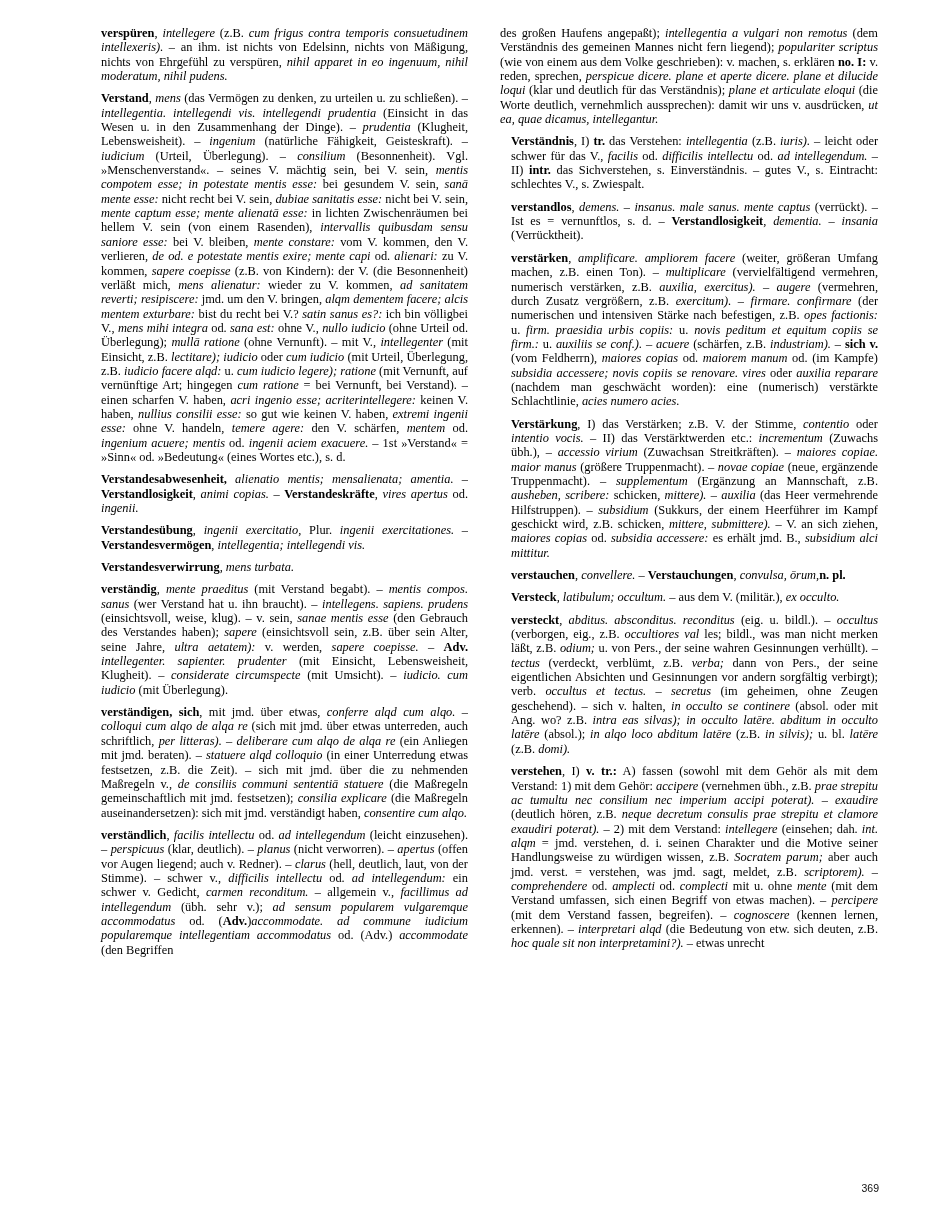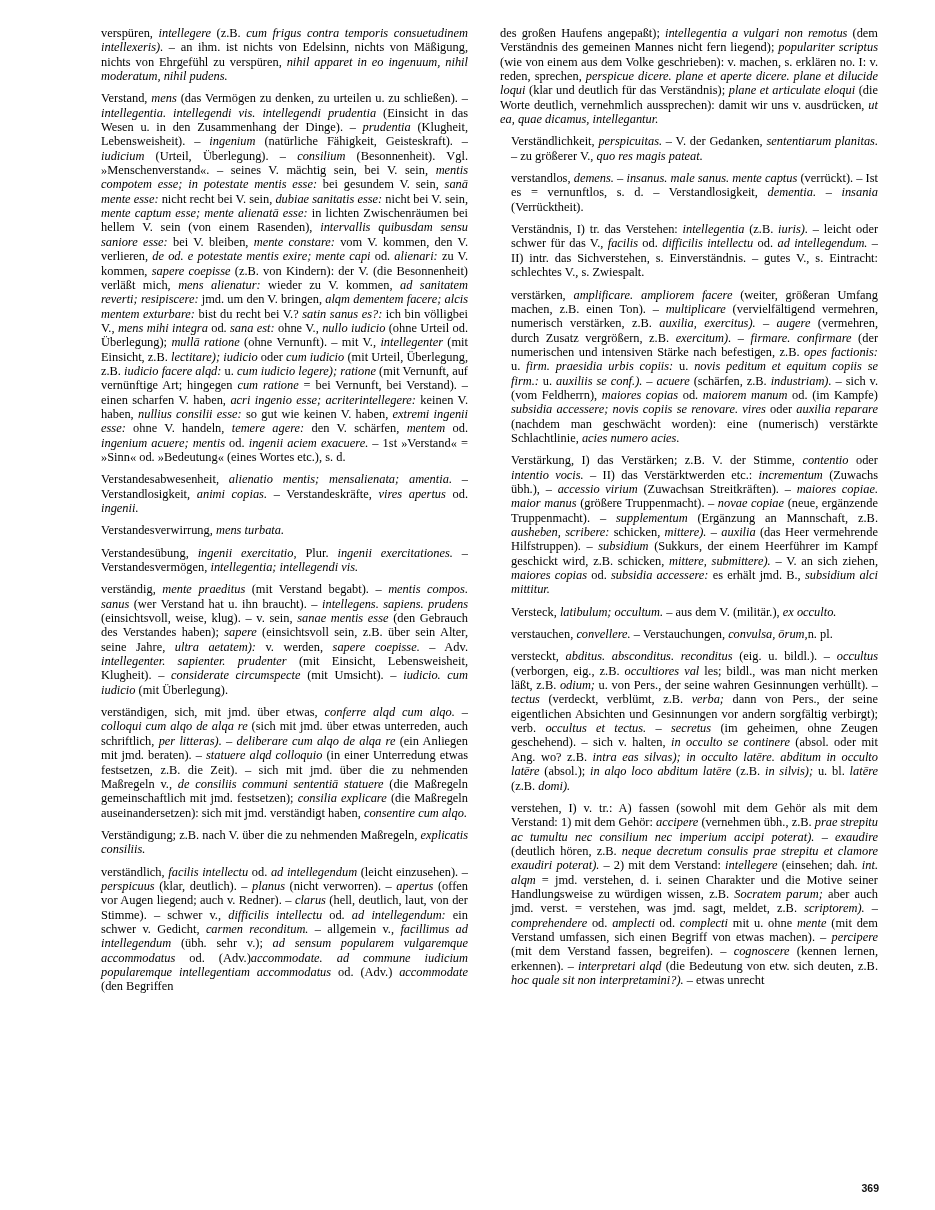--- a/index.html
+++ b/index.html
@@ -39,59 +39,56 @@
     text-indent: 0;
   }
   .col p + p {
     margin-top: 8px;
   }
   
   .entry {
     padding-left: 11px;
     text-indent: -11px;
   }
-  b { font-weight: normal; }
+  b { font-weight: bold; }
   i { font-style: italic; }
   .pageno {
     position: absolute;
     right: 56px;
     bottom: 16px;
     font-size: 10.5px;
     font-family: "Liberation Sans", sans-serif;
     color: #111;
-    font-weight: bold;
   }
 </style>
 </head>
 <body>
 
 <div class="page">
   <div class="columns">
 
     <div class="col">
       <p class="entry"><b>verspüren</b>, <i>intellegere</i> (z.B. <i>cum frigus contra temporis consuetudinem intellexeris).</i> – an ihm. ist nichts von Edelsinn, nichts von Mäßigung, nichts von Ehrgefühl zu verspüren, <i>nihil apparet in eo ingenuum, nihil moderatum, nihil pudens.</i></p>
       <p class="entry"><b>Verstand</b>, <i>mens</i> (das Vermögen zu denken, zu urteilen u. zu schließen). – <i>intellegentia. intellegendi vis. intellegendi prudentia</i> (Einsicht in das Wesen u. in den Zusammenhang der Dinge). – <i>prudentia</i> (Klugheit, Lebensweisheit). – <i>ingenium</i> (natürliche Fähigkeit, Geisteskraft). – <i>iudicium</i> (Urteil, Überlegung). – <i>consilium</i> (Besonnenheit). Vgl. »Menschenverstand«. – seines V. mächtig sein, bei V. sein, <i>mentis compotem esse; in potestate mentis esse:</i> bei gesundem V. sein, <i>sanā mente esse:</i> nicht recht bei V. sein, <i>dubiae sanitatis esse:</i> nicht bei V. sein, <i>mente captum esse; mente alienatā esse:</i> in lichten Zwischenräumen bei hellem V. sein (von einem Rasenden), <i>intervallis quibusdam sensu saniore esse:</i> bei V. bleiben, <i>mente constare:</i> vom V. kommen, den V. verlieren, <i>de od. e potestate mentis exire; mente capi</i> od. <i>alienari:</i> zu V. kommen, <i>sapere coepisse</i> (z.B. von Kindern): der V. (die Besonnenheit) verläßt mich, <i>mens alienatur:</i> wieder zu V. kommen, <i>ad sanitatem reverti; resipiscere:</i> jmd. um den V. bringen, <i>alqm dementem facere; alcis mentem exturbare:</i> bist du recht bei V.? <i>satin sanus es?:</i> ich bin völligbei V., <i>mens mihi integra</i> od. <i>sana est:</i> ohne V., <i>nullo iudicio</i> (ohne Urteil od. Überlegung); <i>mullā ratione</i> (ohne Vernunft). – mit V., <i>intellegenter</i> (mit Einsicht, z.B. <i>lectitare); iudicio</i> oder <i>cum iudicio</i> (mit Urteil, Überlegung, z.B. <i>iudicio facere alqd:</i> u. <i>cum iudicio legere); ratione</i> (mit Vernunft, auf vernünftige Art; hingegen <i>cum ratione</i> = bei Vernunft, bei Verstand). – einen scharfen V. haben, <i>acri ingenio esse; acriterintellegere:</i> keinen V. haben, <i>nullius consilii esse:</i> so gut wie keinen V. haben, <i>extremi ingenii esse:</i> ohne V. handeln, <i>temere agere:</i> den V. schärfen, <i>mentem</i> od. <i>ingenium acuere; mentis</i> od. <i>ingenii aciem exacuere.</i> – 1st »Verstand« = »Sinn« od. »Bedeutung« (eines Wortes etc.), s. d.</p>
       <p class="entry"><b>Verstandesabwesenheit,</b> <i>alienatio mentis; mensalienata; amentia.</i> – <b>Verstandlosigkeit</b>, <i>animi copias.</i> – <b>Verstandeskräfte</b>, <i>vires apertus</i> od. <i>ingenii.</i></p>
+      <p class="entry"><b>Verstandesübung</b>, <i>ingenii exercitatio</i>, Plur. <i>ingenii exercitationes.</i> – <b>Verstandesvermögen</b>, <i>intellegentia; intellegendi vis.</i></p>
       <p class="entry"><b>Verstandesverwirrung</b>, <i>mens turbata.</i></p>
-      <p class="entry"><b>Verstandesübung</b>, <i>ingenii exercitatio</i>, Plur. <i>ingenii exercitationes.</i> – <b>Verstandesvermögen</b>, <i>intellegentia; intellegendi vis.</i></p>
       <p class="entry"><b>verständig</b>, <i>mente praeditus</i> (mit Verstand begabt). – <i>mentis compos. sanus</i> (wer Verstand hat u. ihn braucht). – <i>intellegens. sapiens. prudens</i> (einsichtsvoll, weise, klug). – v. sein, <i>sanae mentis esse</i> (den Gebrauch des Verstandes haben); <i>sapere</i> (einsichtsvoll sein, z.B. über sein Alter, seine Jahre, <i>ultra aetatem):</i> v. werden, <i>sapere coepisse.</i> – <b>Adv.</b> <i>intellegenter. sapienter. prudenter</i> (mit Einsicht, Lebensweisheit, Klugheit). – <i>considerate circumspecte</i> (mit Umsicht). – <i>iudicio. cum iudicio</i> (mit Überlegung).</p>
       <p class="entry"><b>verständigen, sich</b>, mit jmd. über etwas, <i>conferre alqd cum alqo.</i> – <i>colloqui cum alqo de alqa re</i> (sich mit jmd. über etwas unterreden, auch schriftlich, <i>per litteras).</i> – <i>deliberare cum alqo de alqa re</i> (ein Anliegen mit jmd. beraten). – <i>statuere alqd colloquio</i> (in einer Unterredung etwas festsetzen, z.B. die Zeit). – sich mit jmd. über die zu nehmenden Maßregeln v., <i>de consiliis communi sententiā statuere</i> (die Maßregeln gemeinschaftlich mit jmd. festsetzen); <i>consilia explicare</i> (die Maßregeln auseinandersetzen): sich mit jmd. verständigt haben, <i>consentire cum alqo.</i></p>
-      <p class="entry"><b>Verständigung;</b> z.B. nach V. über die zu nehmenden Maßregeln, <i>explicatis consiliis.</i></p>
       <p class="entry"><b>verständlich</b>, <i>facilis intellectu</i> od. <i>ad intellegendum</i> (leicht einzusehen). – <i>perspicuus</i> (klar, deutlich). – <i>planus</i> (nicht verworren). – <i>apertus</i> (offen vor Augen liegend; auch v. Redner). – <i>clarus</i> (hell, deutlich, laut, von der Stimme). – schwer v., <i>difficilis intellectu</i> od. <i>ad intellegendum:</i> ein schwer v. Gedicht, <i>carmen reconditum.</i> – allgemein v., <i>facillimus ad intellegendum</i> (übh. sehr v.); <i>ad sensum popularem vulgaremque accommodatus</i> od. (<b>Adv.</b>)<i>accommodate. ad commune iudicium popularemque intellegentiam</i> <i>accommodatus</i> od. (Adv.) <i>accommodate</i> (den Begriffen</p>
     </div>
 
     <div class="col">
       <p>des großen Haufens angepaßt); <i>intellegentia a vulgari non remotus</i> (dem Verständnis des gemeinen Mannes nicht fern liegend); <i>populariter scriptus</i> (wie von einem aus dem Volke geschrieben): v. machen, s. erklären <b>no. I:</b> v. reden, sprechen, <i>perspicue dicere. plane et aperte dicere. plane et dilucide loqui</i> (klar und deutlich für das Verständnis); <i>plane et articulate eloqui</i> (die Worte deutlich, vernehmlich aussprechen): damit wir uns v. ausdrücken, <i>ut ea, quae dicamus, intellegantur.</i></p>
-      <p class="entry"><b>Verständlichkeit</b>, <i>perspicuitas.</i> – V. der Gedanken, <i>sententiarum planitas.</i> – zu größerer V., <i>quo res magis pateat.</i></p>
+      <p class="entry"><b>Verständnis</b>, I) <b>tr.</b> das Verstehen: <i>intellegentia</i> (z.B. <i>iuris).</i> – leicht oder schwer für das V., <i>facilis</i> od. <i>difficilis intellectu</i> od. <i>ad intellegendum.</i> – II) <b>intr.</b> das Sichverstehen, s. Einverständnis. – gutes V., s. Eintracht: schlechtes V., s. Zwiespalt.</p>
       <p class="entry"><b>verstandlos</b>, <i>demens.</i> – <i>insanus. male sanus. mente captus</i> (verrückt). – Ist es = vernunftlos, s. d. – <b>Verstandlosigkeit</b>, <i>dementia.</i> – <i>insania</i> (Verrücktheit).</p>
-      <p class="entry"><b>Verständnis</b>, I) <b>tr.</b> das Verstehen: <i>intellegentia</i> (z.B. <i>iuris).</i> – leicht oder schwer für das V., <i>facilis</i> od. <i>difficilis intellectu</i> od. <i>ad intellegendum.</i> – II) <b>intr.</b> das Sichverstehen, s. Einverständnis. – gutes V., s. Eintracht: schlechtes V., s. Zwiespalt.</p>
       <p class="entry"><b>verstärken</b>, <i>amplificare. ampliorem facere</i> (weiter, größeran Umfang machen, z.B. einen Ton). – <i>multiplicare</i> (vervielfältigend vermehren, numerisch verstärken, z.B. <i>auxilia, exercitus).</i> – <i>augere</i> (vermehren, durch Zusatz vergrößern, z.B. <i>exercitum).</i> – <i>firmare. confirmare</i> (der numerischen und intensiven Stärke nach befestigen, z.B. <i>opes factionis:</i> u. <i>firm. praesidia urbis copiis:</i> u. <i>novis peditum et equitum copiis se firm.:</i> u. <i>auxiliis se conf.).</i> – <i>acuere</i> (schärfen, z.B. <i>industriam).</i> – <b>sich v.</b> (vom Feldherrn), <i>maiores copias</i> od. <i>maiorem manum</i> od. (im Kampfe) <i>subsidia accessere; novis copiis se renovare. vires</i> oder <i>auxilia reparare</i> (nachdem man geschwächt worden): eine (numerisch) verstärkte Schlachtlinie, <i>acies numero acies.</i></p>
       <p class="entry"><b>Verstärkung</b>, I) das Verstärken; z.B. V. der Stimme, <i>contentio</i> oder <i>intentio vocis.</i> – II) das Verstärktwerden etc.: <i>incrementum</i> (Zuwachs übh.), – <i>accessio virium</i> (Zuwachsan Streitkräften). – <i>maiores copiae. maior manus</i> (größere Truppenmacht). – <i>novae copiae</i> (neue, ergänzende Truppenmacht). – <i>supplementum</i> (Ergänzung an Mannschaft, z.B. <i>ausheben, scribere:</i> schicken, <i>mittere).</i> – <i>auxilia</i> (das Heer vermehrende Hilfstruppen). – <i>subsidium</i> (Sukkurs, der einem Heerführer im Kampf geschickt wird, z.B. schicken, <i>mittere, submittere).</i> – V. an sich ziehen, <i>maiores copias</i> od. <i>subsidia accessere:</i> es erhält jmd. B., <i>subsidium alci mittitur.</i></p>
+      <p class="entry"><b>verstauchen</b>, <i>convellere.</i> – <b>Verstauchungen</b>, <i>convulsa, ōrum,</i><b>n. pl.</b></p>
       <p class="entry"><b>Versteck</b>, <i>latibulum; occultum.</i> – aus dem V. (militär.), <i>ex occulto.</i></p>
-      <p class="entry"><b>verstauchen</b>, <i>convellere.</i> – <b>Verstauchungen</b>, <i>convulsa, ōrum,</i><b>n. pl.</b></p>
       <p class="entry"><b>versteckt</b>, <i>abditus. absconditus. reconditus</i> (eig. u. bildl.). – <i>occultus</i> (verborgen, eig., z.B. <i>occultiores val</i> les; bildl., was man nicht merken läßt, z.B. <i>odium;</i> u. von Pers., der seine wahren Gesinnungen verhüllt). – <i>tectus</i> (verdeckt, verblümt, z.B. <i>verba;</i> dann von Pers., der seine eigentlichen Absichten und Gesinnungen vor andern sorgfältig verbirgt); verb. <i>occultus et tectus.</i> – <i>secretus</i> (im geheimen, ohne Zeugen geschehend). – sich v. halten, <i>in occulto se continere</i> (absol. oder mit Ang. wo? z.B. <i>intra eas silvas); in occulto latēre. abditum in occulto latēre</i> (absol.); <i>in alqo loco abditum latēre</i> (z.B. <i>in silvis);</i> u. bl. <i>latēre</i> (z.B. <i>domi).</i></p>
       <p class="entry"><b>verstehen</b>, I) <b>v. tr.:</b> A) fassen (sowohl mit dem Gehör als mit dem Verstand: 1) mit dem Gehör: <i>accipere</i> (vernehmen übh., z.B. <i>prae strepitu ac tumultu nec consilium nec imperium accipi poterat).</i> – <i>exaudire</i> (deutlich hören, z.B. <i>neque decretum consulis prae strepitu et clamore exaudiri poterat).</i> – 2) mit dem Verstand: <i>intellegere</i> (einsehen; dah. <i>int. alqm</i> = jmd. verstehen, d. i. seinen Charakter und die Motive seiner Handlungsweise zu würdigen wissen, z.B. <i>Socratem parum;</i> aber auch jmd. verst. = verstehen, was jmd. sagt, meldet, z.B. <i>scriptorem).</i> – <i>comprehendere</i> od. <i>amplecti</i> od. <i>complecti</i> mit u. ohne <i>mente</i> (mit dem Verstand umfassen, sich einen Begriff von etwas machen). – <i>percipere</i> (mit dem Verstand fassen, begreifen). – <i>cognoscere</i> (kennen lernen, erkennen). – <i>interpretari alqd</i> (die Bedeutung von etw. sich deuten, z.B. <i>hoc quale sit non interpretamini?).</i> – etwas unrecht</p>
     </div>
 
   </div>
 
   <div class="pageno">369</div>
 </div>
 
 </body></html>

